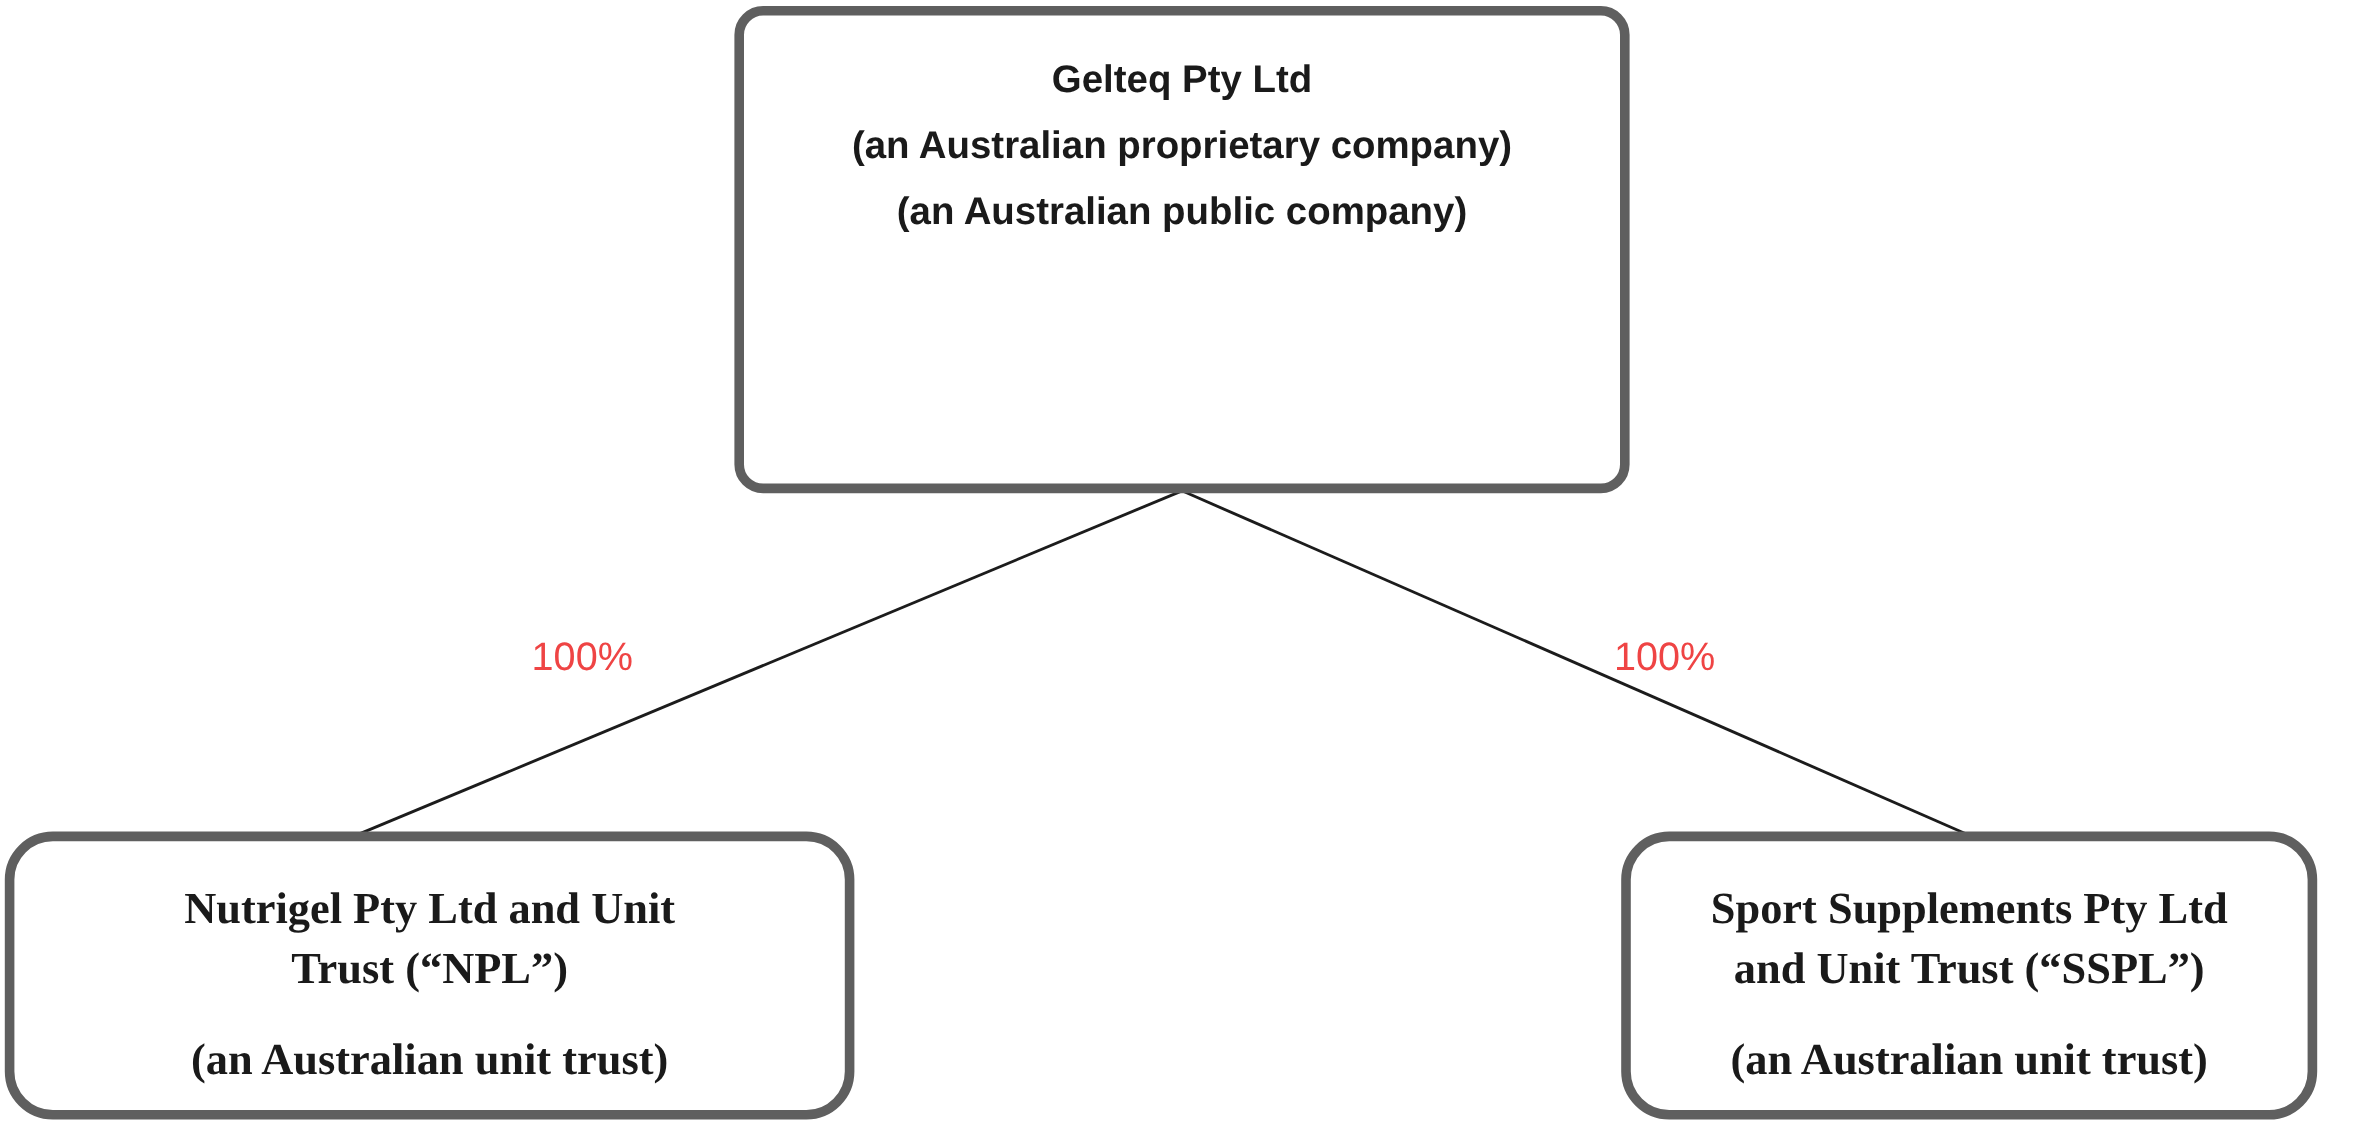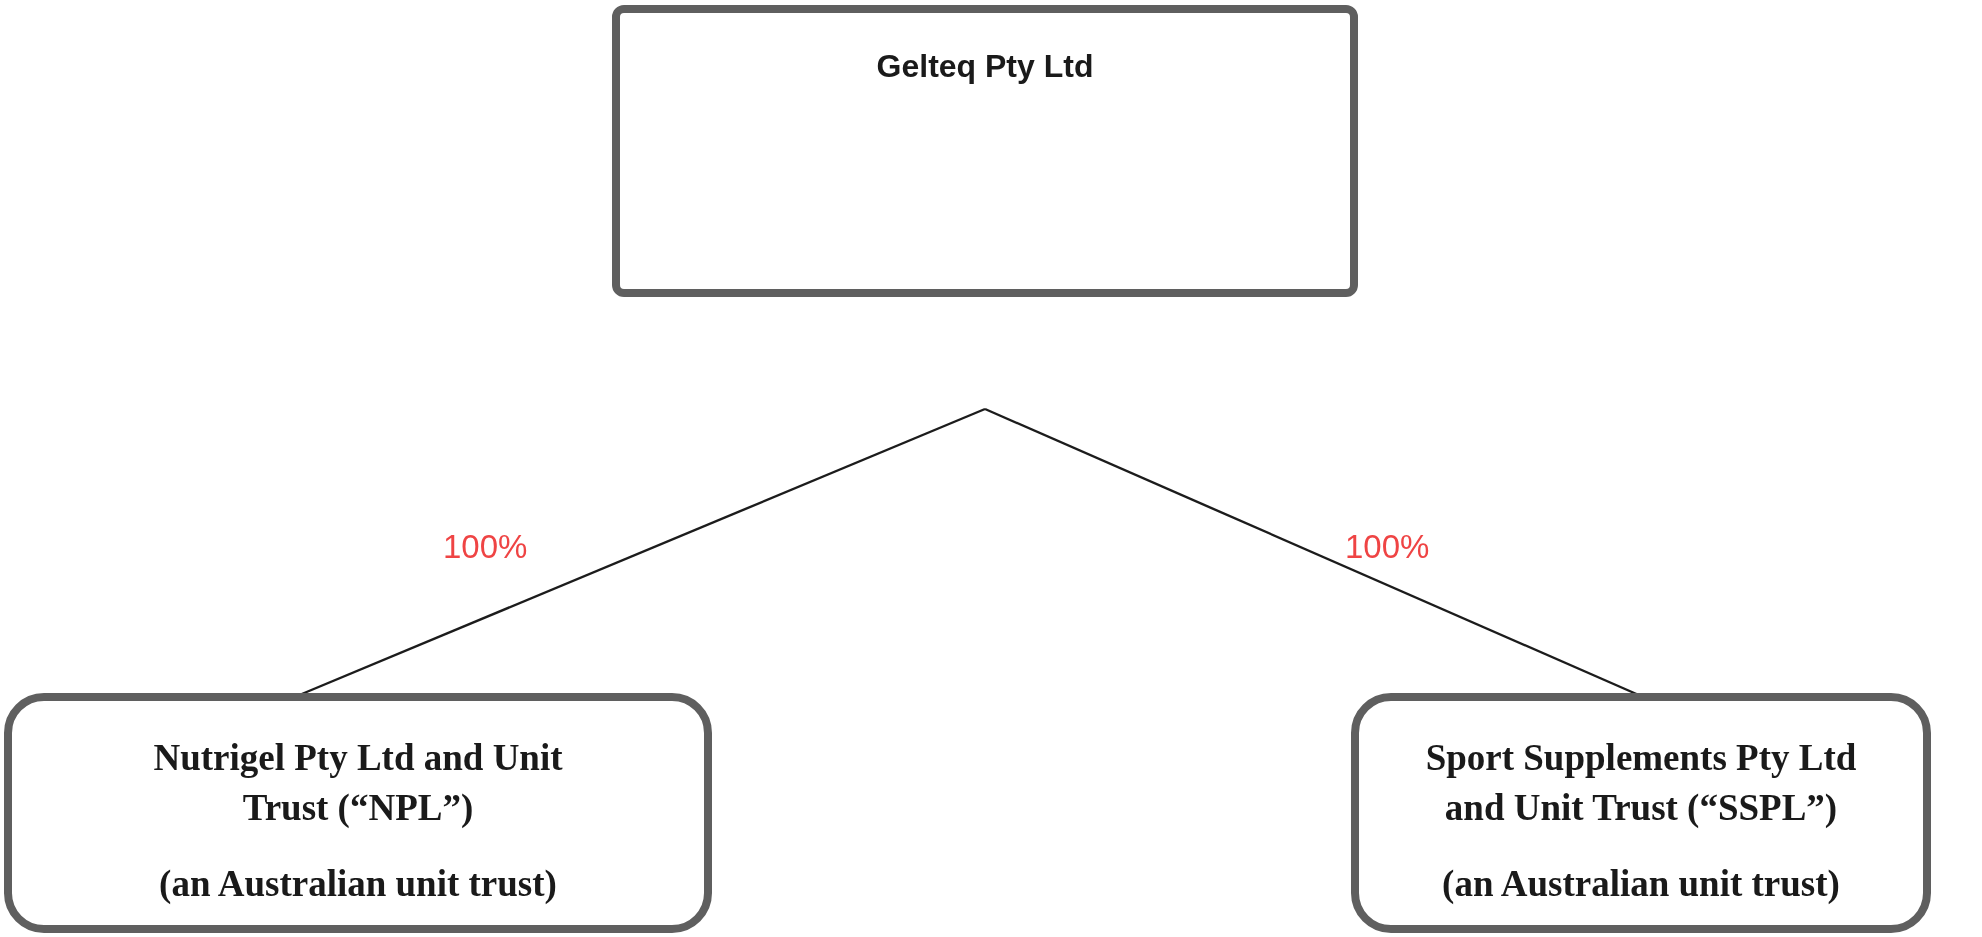--- a/index.html
+++ b/index.html
@@ -21,22 +21,22 @@
   }
   .entity-box {
     position: absolute;
     background: #ffffff;
     border: 8px solid #5f5f5f;
     text-align: center;
     color: #1a1a1a;
   }
   .parent-box {
     left: 612px; top: 5px;
-    width: 746px; height: 292px;
-    border-radius: 12px;
+    width: 746px; height: 406px;
+    border-radius: 24px;
     font-family: "Liberation Sans", sans-serif;
     font-weight: bold;
     font-size: 32px;
     padding-top: 26px;
   }
   .parent-box .pline {
     line-height: 55px;
     white-space: nowrap;
   }
   .child-box {
@@ -75,20 +75,22 @@
 
 <div class="canvas">
 
   <svg class="connectors" viewBox="0 0 1982 937" xmlns="http://www.w3.org/2000/svg">
     <line x1="985" y1="409" x2="297" y2="696" stroke="#1c1c1c" stroke-width="2.4"></line>
     <line x1="985" y1="409" x2="1641" y2="696" stroke="#1c1c1c" stroke-width="2.4"></line>
   </svg>
 
   <div class="entity-box parent-box">
     <div class="pline">Gelteq Pty Ltd</div>
+    <div class="pline">(an Australian proprietary company)</div>
+    <div class="pline">(an Australian public company)</div>
   </div>
 
   <div class="pct-label left">100%</div>
   <div class="pct-label right">100%</div>
 
   <div class="entity-box child-box left">
     <div class="cline">Nutrigel Pty Ltd and Unit</div>
     <div class="cline">Trust (“NPL”)</div>
     <div class="subtitle">(an Australian unit trust)</div>
   </div>

